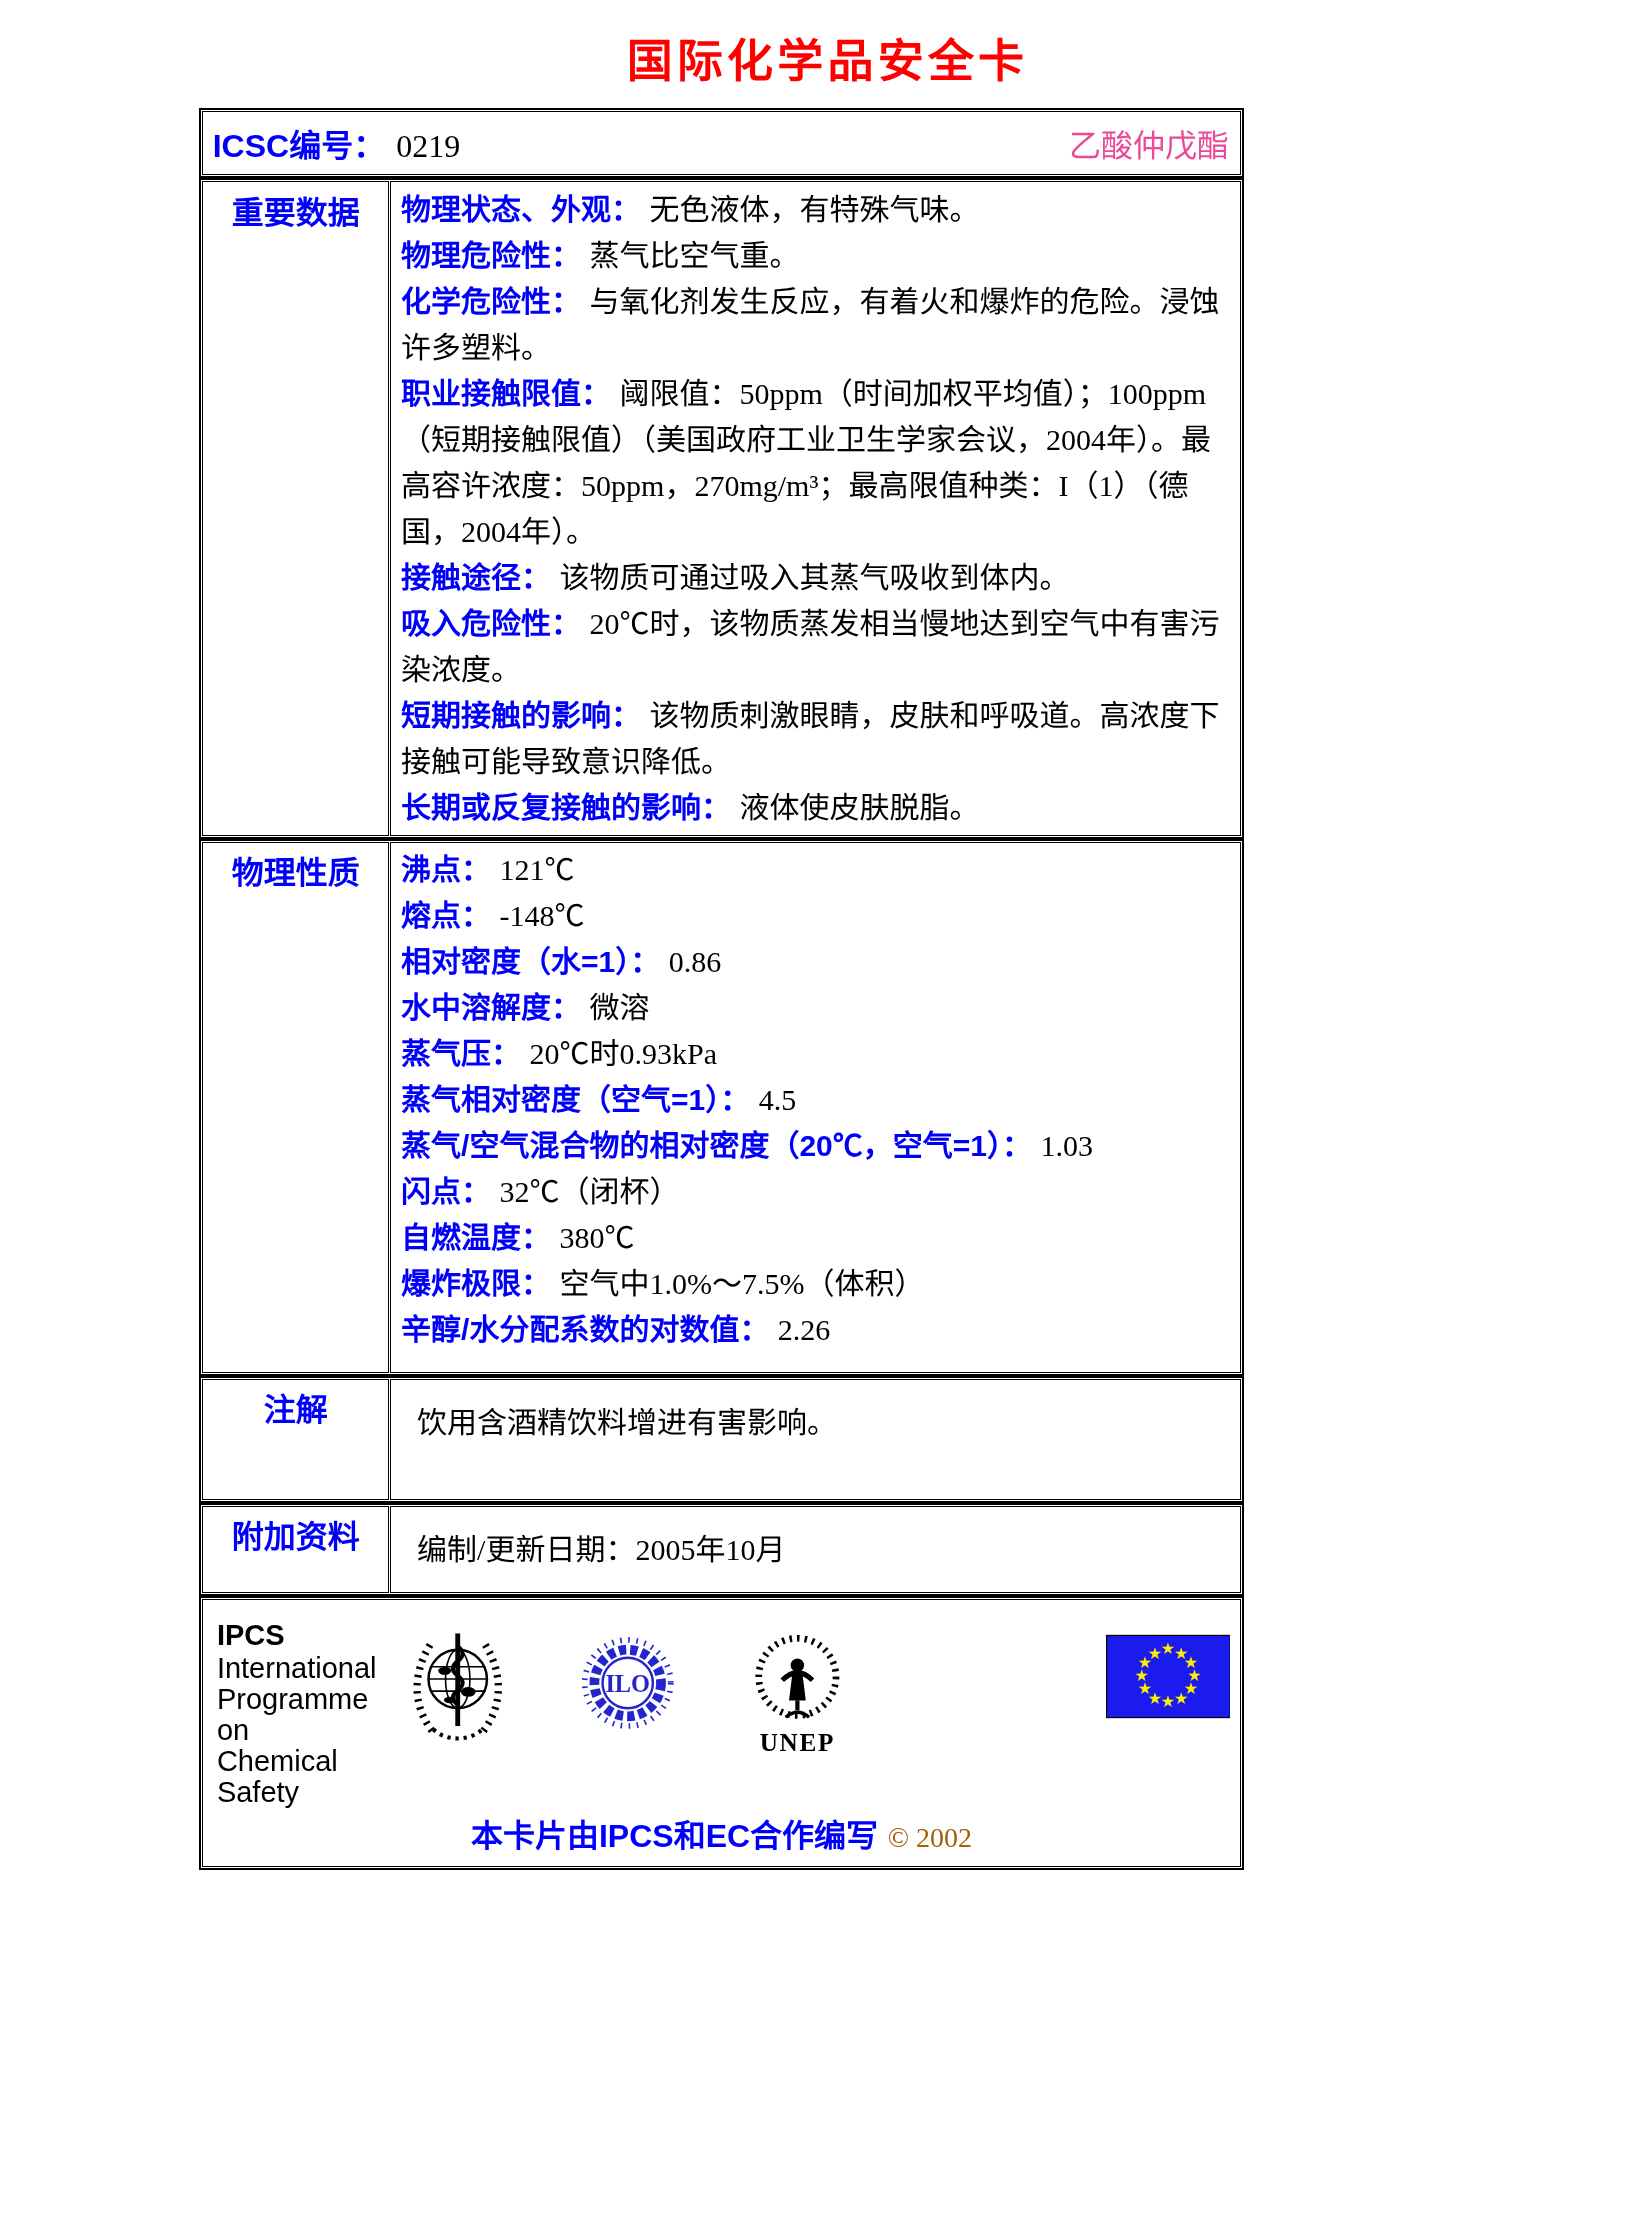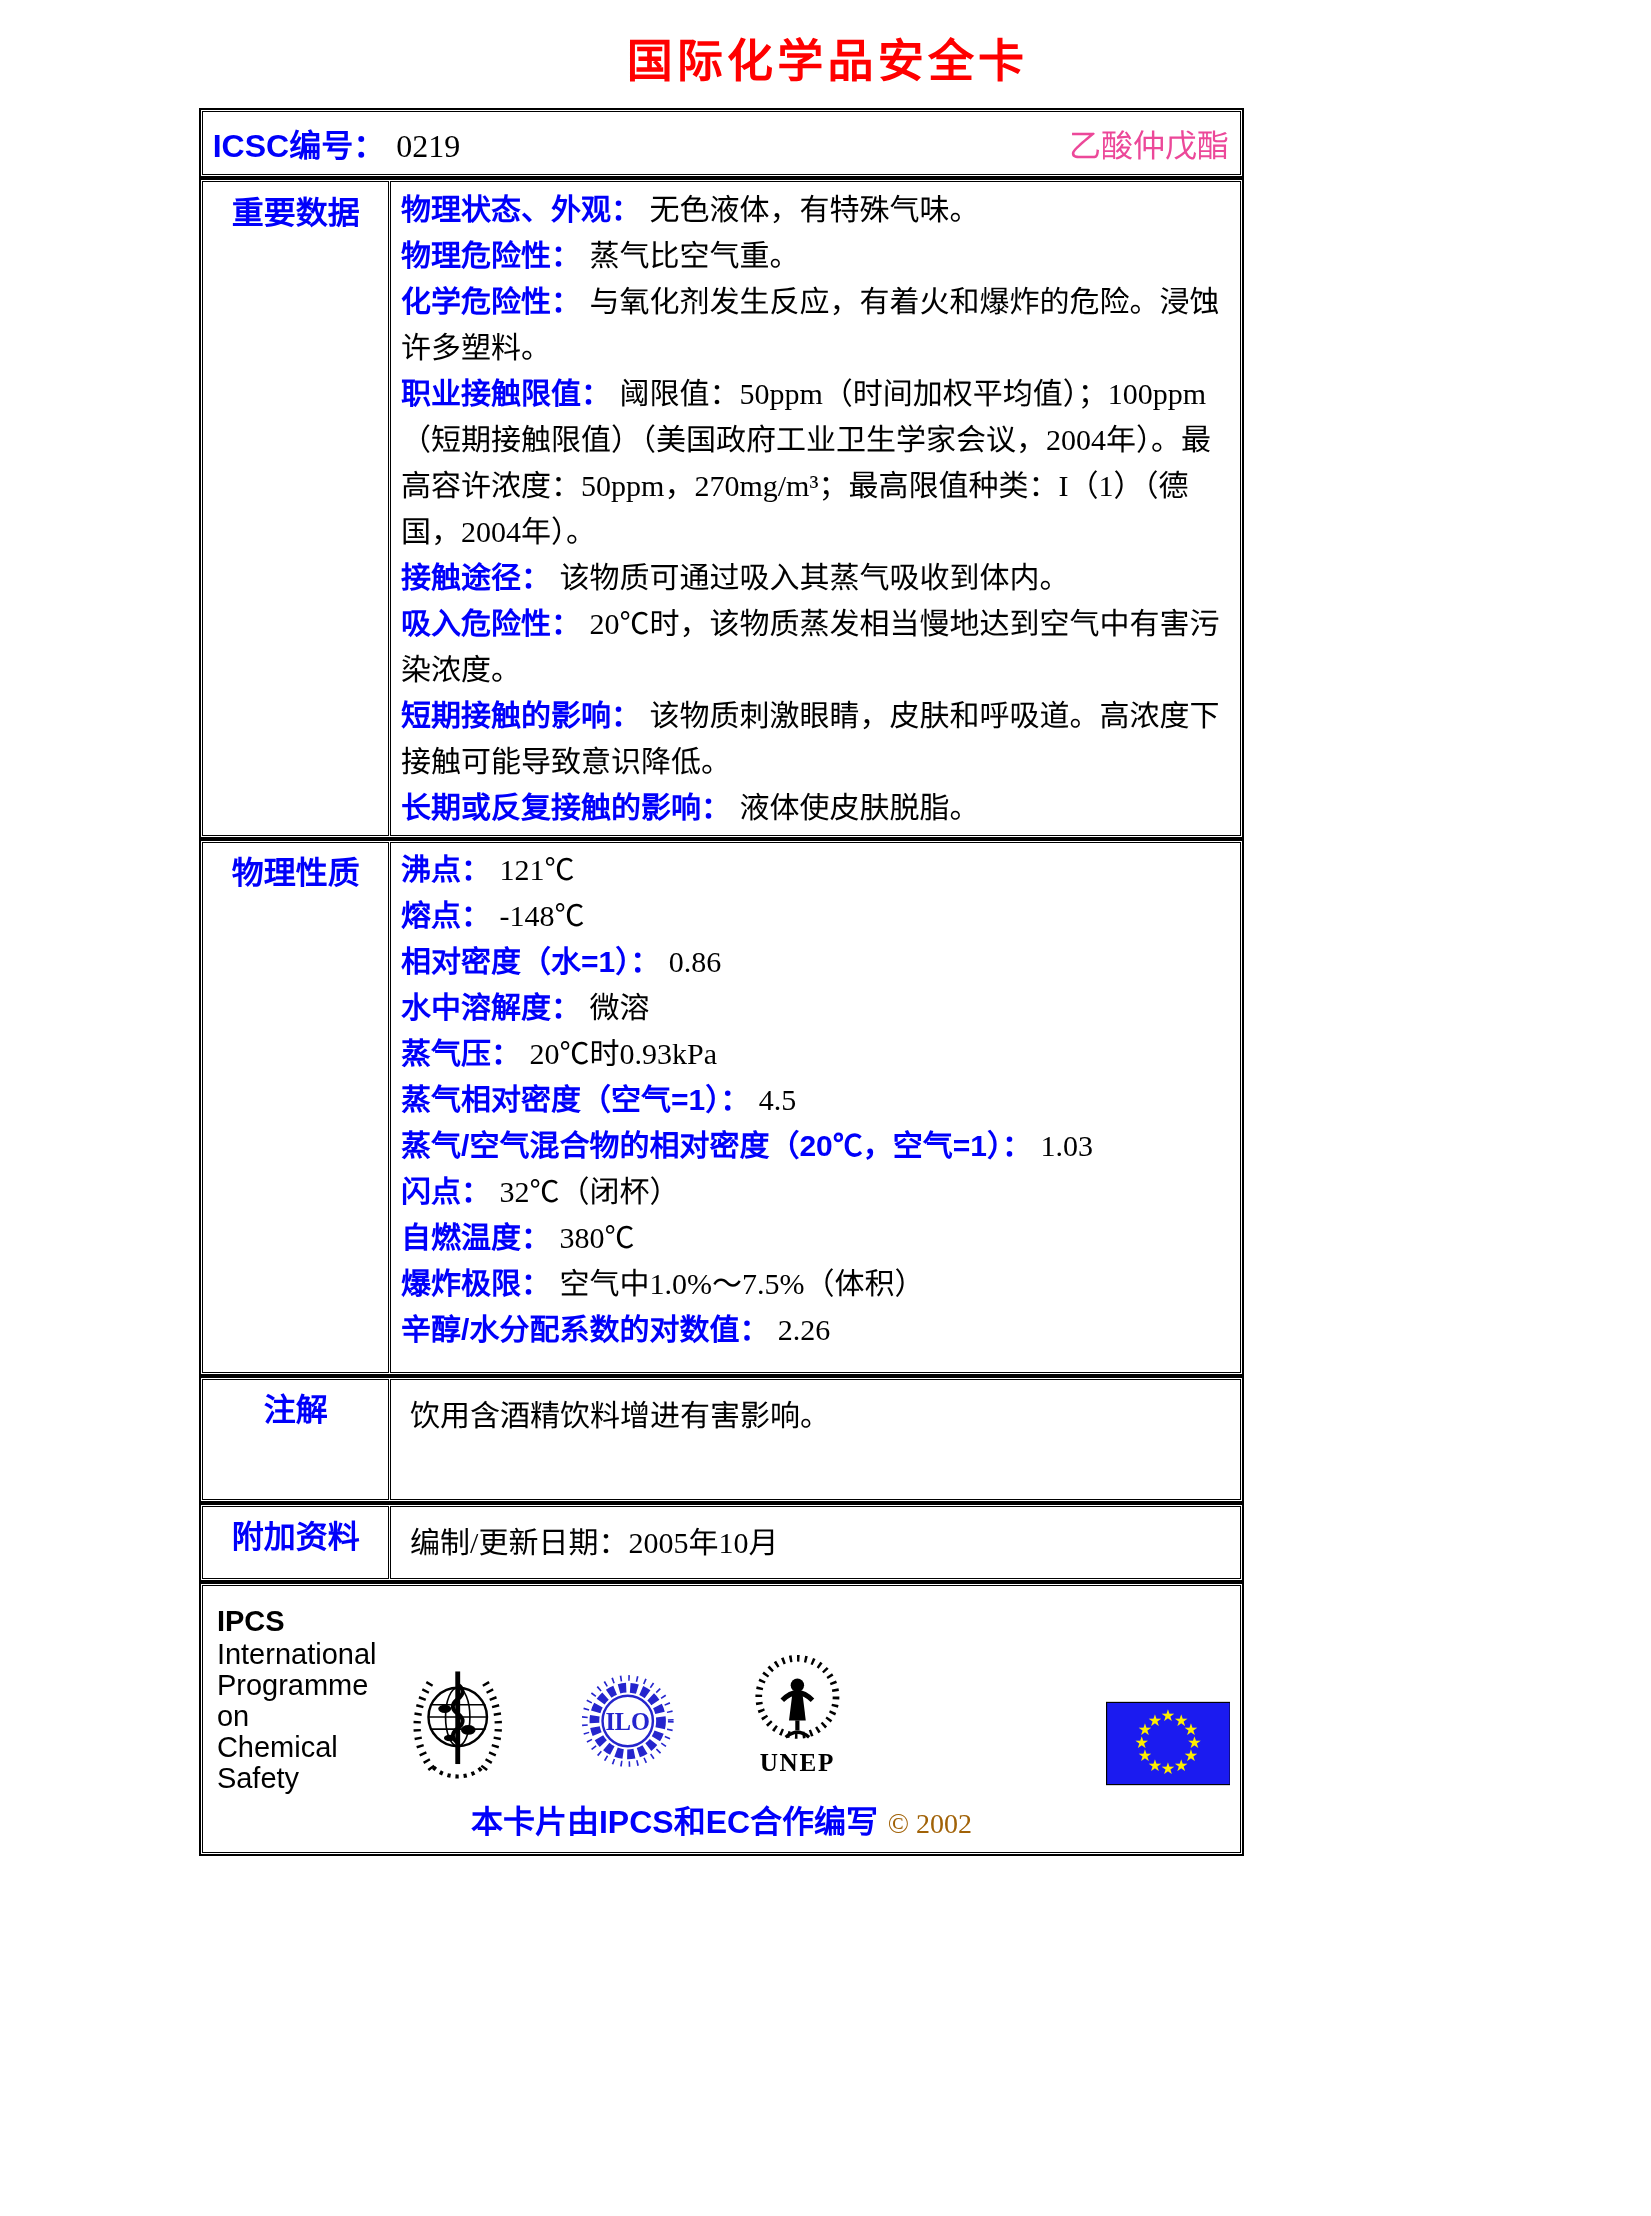--- a/index.html
+++ b/index.html
@@ -20,23 +20,23 @@
   .hdr-num{margin-left:11px;color:#000;}
   .hdr-name{color:#ec4899;padding-right:1.4px;text-align:right;}
   .contentcell p.prop-line{margin:0;font-size:30px;line-height:46px;}
   .plabel{color:#0000fa;font-family:"Liberation Sans",sans-serif;font-weight:bold;}
   .pvalue{color:#000;margin-left:8.4px;}
   td.important{min-height:579px;height:579px;}
   td.physical{min-height:521px;height:521px;}
   td.env{height:92px;}
   td.notes{height:110px;}
   td.additional{height:32px;}
-  td.notes p,td.additional p{margin:9px;font-size:30px;line-height:45px;color:#000;}
+  td.notes p,td.additional p{margin:16px;font-size:30px;line-height:45px;color:#000;}
   td.logoscell{height:175px;padding:2.8px 5.6px;}
-  .logos-row{display:flex;align-items:flex-end;padding:2.8px 0 0 4.2px;}
+  .logos-row{display:flex;align-items:flex-start;padding:2.8px 0 0 4.2px;}
   .ipcs-block{width:195px;margin-top:9.7px;}
   .ipcs-acronym{font-family:"Liberation Sans",sans-serif;font-weight:bold;font-size:29px;line-height:36px;}
   .ipcs-line{font-family:"Liberation Sans",sans-serif;font-size:29px;line-height:31px;}
   .logo-who{margin-left:31px;margin-top:2.8px;}
   .logo-ilo{margin-left:73px;margin-top:2.8px;}
   .logo-unep{margin-left:70px;margin-top:2.8px;}
   .logo-eu{margin-left:258px;margin-top:19.5px;}
   .copyright{text-align:center;margin:2.8px 0 5.6px 0;font-family:"Liberation Sans",sans-serif;
              font-weight:bold;font-size:32px;color:#0000fa;}
   .cc-year{font-family:"Liberation Serif",serif;font-weight:normal;font-size:28px;color:#a16207;margin-left:9.7px;}

